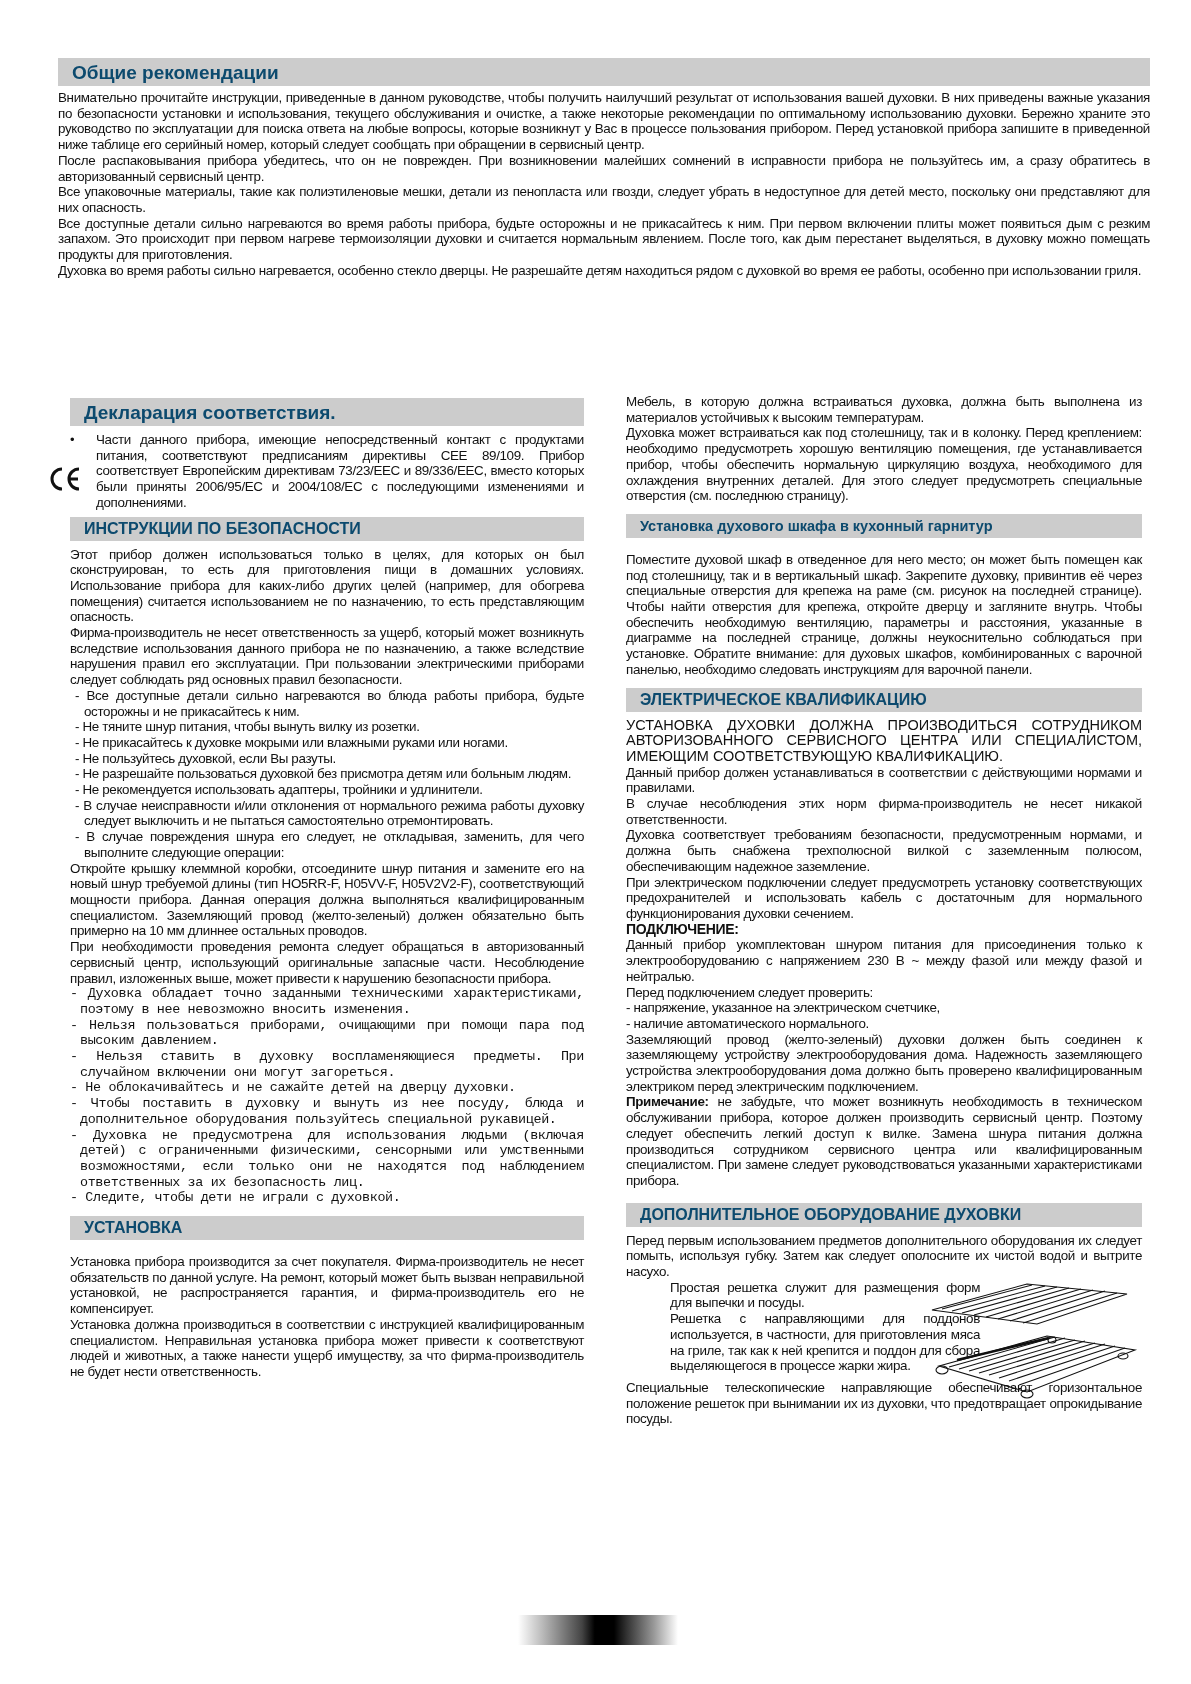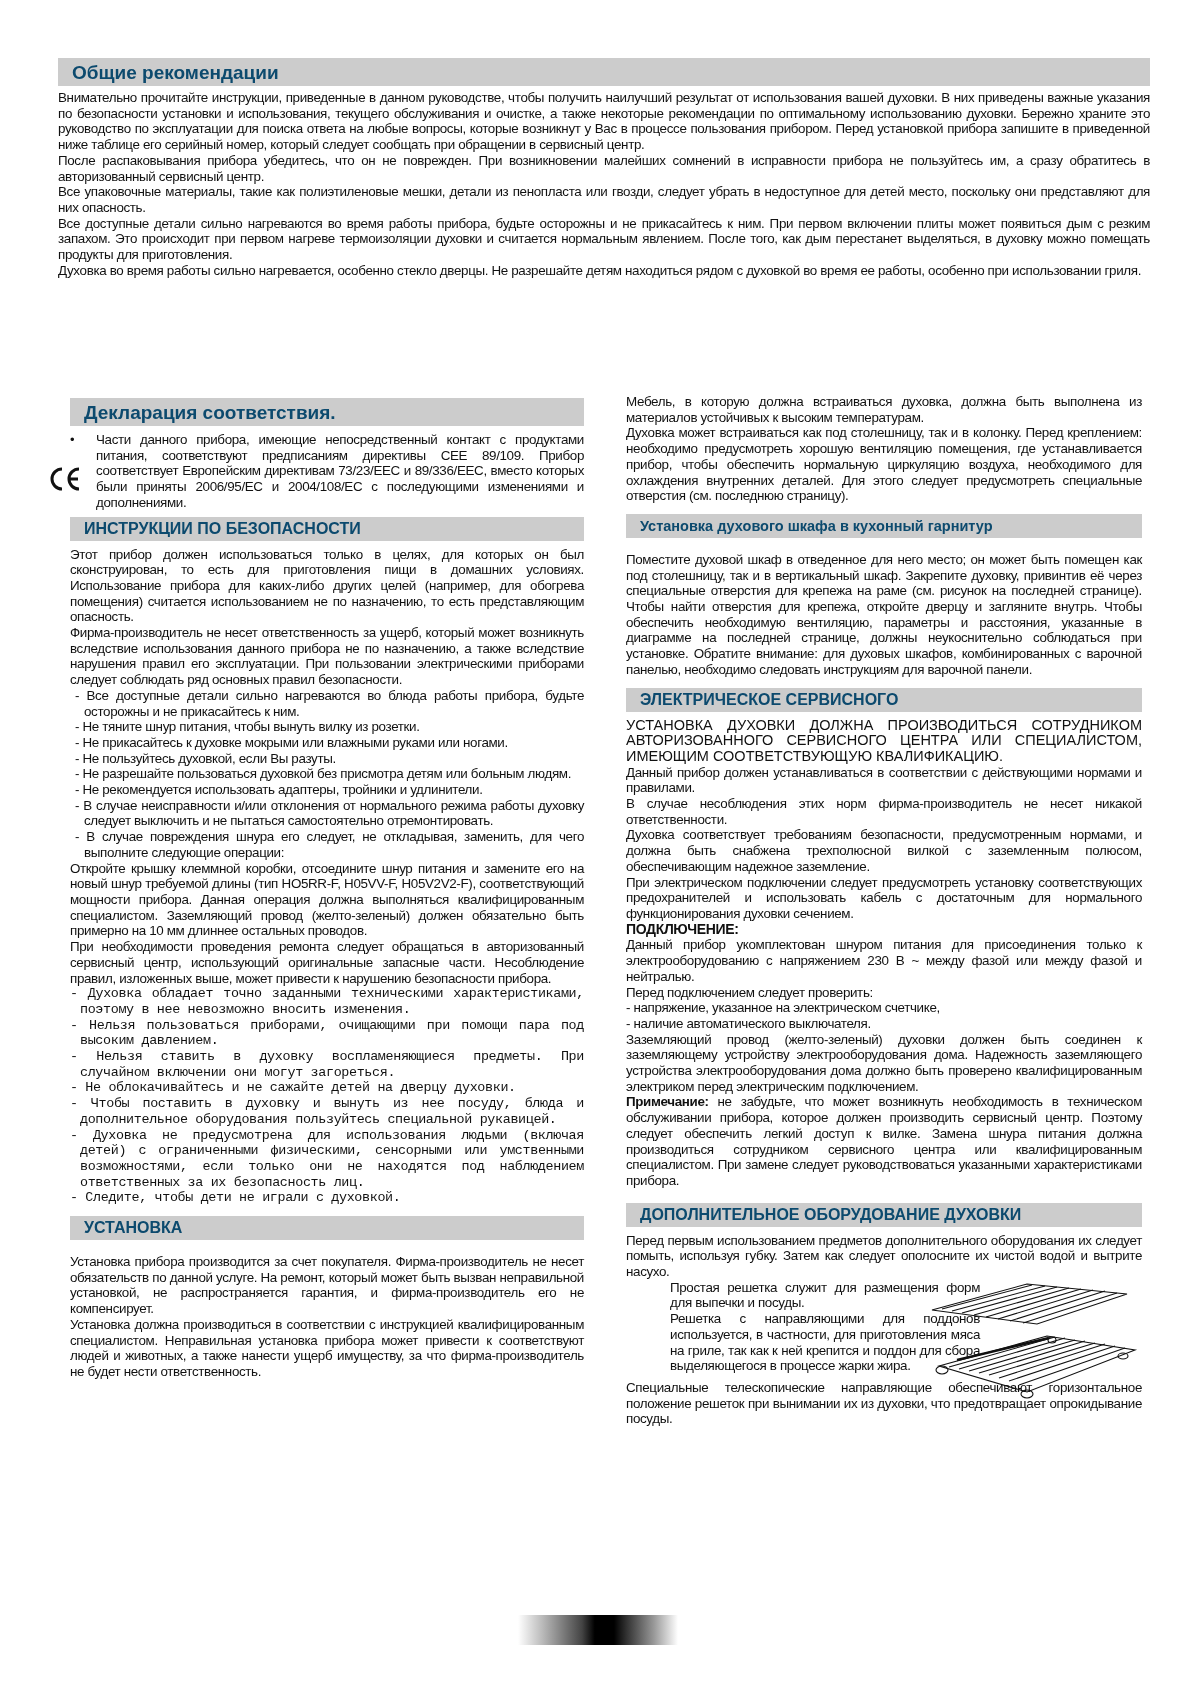--- a/index.html
+++ b/index.html
@@ -110,33 +110,33 @@
       <p>Мебель, в которую должна встраиваться духовка, должна быть выполнена из материалов устойчивых к высоким температурам.</p>
       <p>Духовка может встраиваться как под столешницу, так и в колонку. Перед креплением: необходимо предусмотреть хорошую вентиляцию помещения, где устанавливается прибор, чтобы обеспечить нормальную циркуляцию воздуха, необходимого для охлаждения внутренних деталей. Для этого следует предусмотреть специальные отверстия (см. последнюю страницу).</p>
     </div>
     <div class="gap10"></div>
     <div class="hdr hdr-mid" style="font-size:14.5px">Установка духового шкафа в кухонный гарнитур</div>
     <div class="gap14"></div>
     <div class="txt">
       <p>Поместите духовой шкаф в отведенное для него место; он может быть помещен как под столешницу, так и в вертикальный шкаф. Закрепите духовку, привинтив её через специальные отверстия для крепежа на раме (см. рисунок на последней странице). Чтобы найти отверстия для крепежа, откройте дверцу и загляните внутрь. Чтобы обеспечить необходимую вентиляцию, параметры и расстояния, указанные в диаграмме на последней странице, должны неукоснительно соблюдаться при установке. Обратите внимание: для духовых шкафов, комбинированных с варочной панелью, необходимо следовать инструкциям для варочной панели.</p>
     </div>
     <div class="gap10"></div>
-    <div class="hdr hdr-mid">ЭЛЕКТРИЧЕСКОЕ СЕРВИСНОГО</div>
+    <div class="hdr hdr-mid">ЭЛЕКТРИЧЕСКОЕ КВАЛИФИКАЦИЮ</div>
     <div class="gap6"></div>
     <div class="txt">
       <p style="font-size:14.5px; letter-spacing:0">УСТАНОВКА ДУХОВКИ ДОЛЖНА ПРОИЗВОДИТЬСЯ СОТРУДНИКОМ АВТОРИЗОВАННОГО СЕРВИСНОГО ЦЕНТРА ИЛИ СПЕЦИАЛИСТОМ, ИМЕЮЩИМ СООТВЕТСТВУЮЩУЮ КВАЛИФИКАЦИЮ.</p>
       <p>Данный прибор должен устанавливаться в соответствии с действующими нормами и правилами.</p>
       <p>В случае несоблюдения этих норм фирма-производитель не несет никакой ответственности.</p>
       <p>Духовка соответствует требованиям безопасности, предусмотренным нормами, и должна быть снабжена трехполюсной вилкой с заземленным полюсом, обеспечивающим надежное заземление.</p>
       <p>При электрическом подключении следует предусмотреть установку соответствующих предохранителей и использовать кабель с достаточным для нормального функционирования духовки сечением.</p>
       <p style="font-weight:bold; font-size:14px">ПОДКЛЮЧЕНИЕ:</p>
       <p>Данный прибор укомплектован шнуром питания для присоединения только к электрооборудованию с напряжением 230 В ~ между фазой или между фазой и нейтралью.</p>
       <p>Перед подключением следует проверить:</p>
       <p>- напряжение, указанное на электрическом счетчике,</p>
-      <p>- наличие автоматического выключателя.</p>
+      <p>- наличие автоматического нормального.</p>
       <p>Заземляющий провод (желто-зеленый) духовки должен быть соединен к заземляющему устройству электрооборудования дома. Надежность заземляющего устройства электрооборудования дома должно быть проверено квалифицированным электриком перед электрическим подключением.</p>
       <p><b class="strong">Примечание:</b><span> не забудьте, что может возникнуть необходимость в техническом обслуживании прибора, которое должен производить сервисный центр. Поэтому следует обеспечить легкий доступ к вилке. Замена шнура питания должна производиться сотрудником сервисного центра или квалифицированным специалистом. При замене следует руководствоваться указанными характеристиками прибора.</span></p>
     </div>
     <div class="gap14"></div>
     <div class="hdr hdr-mid">ДОПОЛНИТЕЛЬНОЕ ОБОРУДОВАНИЕ ДУХОВКИ</div>
     <div class="gap6"></div>
     <div class="txt">
       <p style="font-weight:normal">Перед первым использованием предметов дополнительного оборудования их следует помыть, используя губку. Затем как следует ополосните их чистой водой и вытрите насухо.</p>
       <div class="accessory-row">
         <div class="accessory-text">

